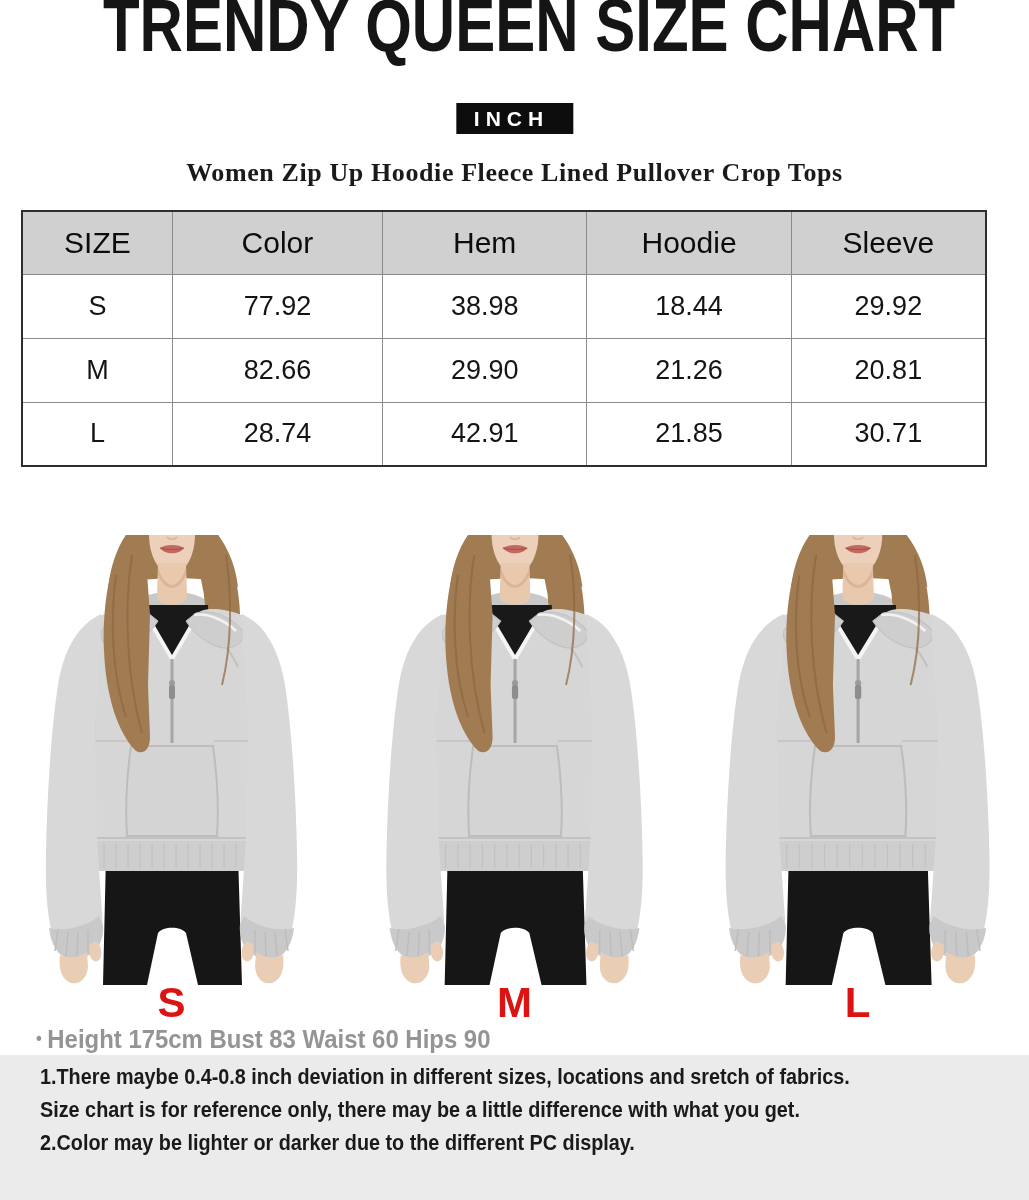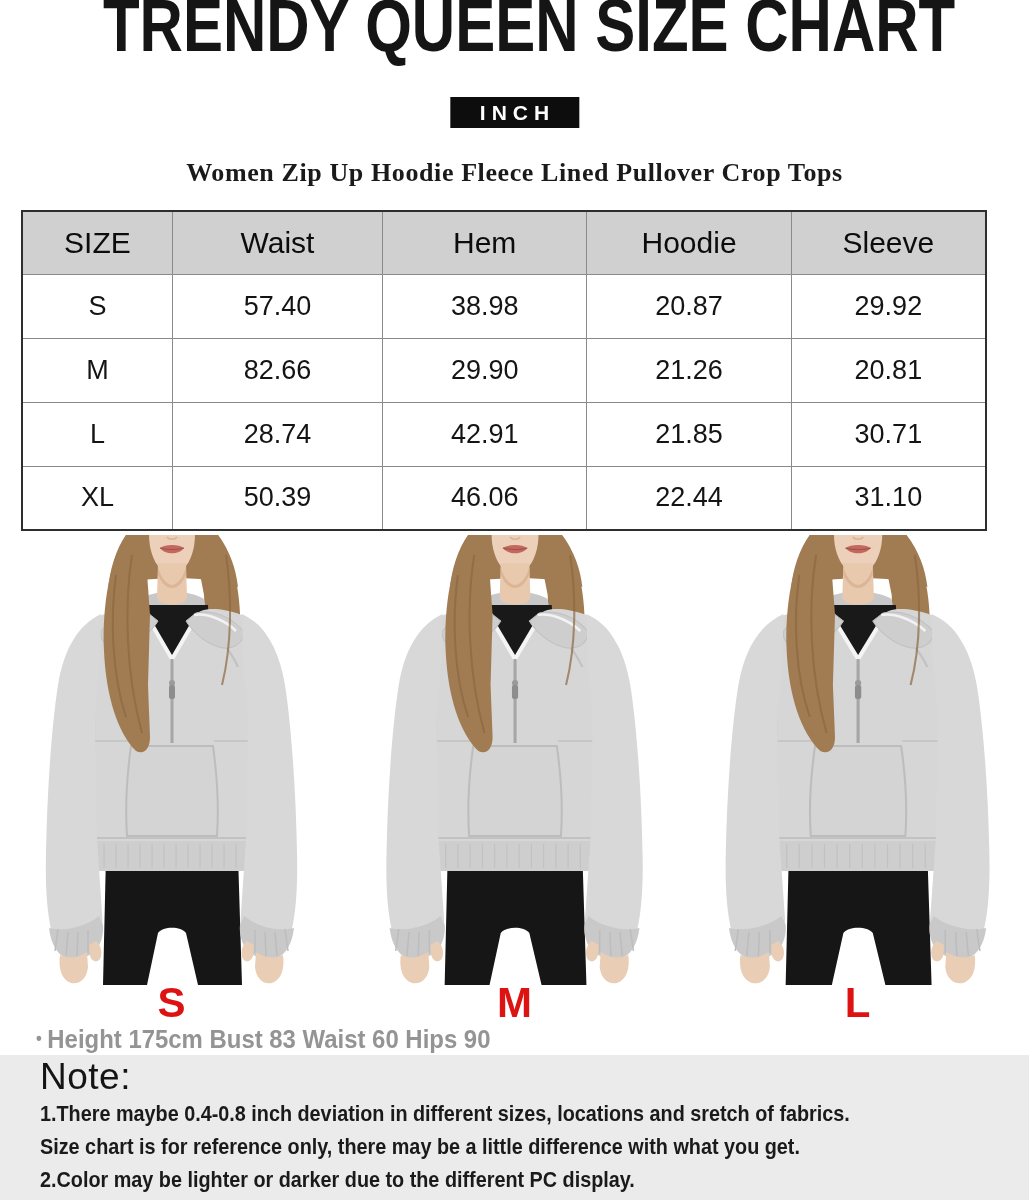--- a/index.html
+++ b/index.html
@@ -7,23 +7,23 @@
   body { width:1029px; height:1200px; position:relative; overflow:hidden;
          font-family:"Liberation Sans", sans-serif; color:#111; }
 
   
   .title { position:absolute; top:-11px; left:0; width:1029px; text-align:center;
            font-size:75px; font-weight:700; line-height:72px; color:#151515;
            transform:scaleX(0.80); transform-origin:50% 0; white-space:nowrap;
            letter-spacing:0px; }
 
   
-  .badge { position:absolute; top:97px; left:50%; transform:translateX(-50%);
+  .badge { position:absolute; top:103px; left:50%; transform:translateX(-50%);
            background:#0d0d0d; color:#fff; font-size:21px; font-weight:700;
-           letter-spacing:6px; padding:5px 24px 5px 30px; line-height:21px; }
+           letter-spacing:6px; padding:5px 24px 5px 18px; line-height:21px; }
 
   
   .subtitle { position:absolute; top:158px; left:0; width:1029px; text-align:center;
               font-family:"Liberation Serif", serif; font-weight:700;
               font-size:26px; letter-spacing:0.6px; color:#1a1a1a; }
 
   
   table.size-chart { position:absolute; top:210px; left:21px; width:966px;
                      border-collapse:collapse; table-layout:fixed;
                      border:2px solid #2e2e2e; }
@@ -75,54 +75,47 @@
   <colgroup>
     <col class="c-size">
       <col class="c-bust">
       <col class="c-hem">
       <col class="c-len">
       <col class="c-slv">
   </colgroup>
   <thead>
     <tr>
       <th>SIZE</th>
-      <th>Waist</th>
+      <th>Color</th>
       <th>Hem</th>
       <th>Hoodie</th>
       <th>Sleeve</th>
     </tr>
   </thead>
   <tbody>
     <tr>
       <td>S</td>
-      <td>57.40</td>
+      <td>77.92</td>
       <td>38.98</td>
-      <td>20.87</td>
+      <td>18.44</td>
       <td>29.92</td>
     </tr>
     <tr>
       <td>M</td>
       <td>82.66</td>
       <td>29.90</td>
       <td>21.26</td>
       <td>20.81</td>
     </tr>
     <tr>
       <td>L</td>
       <td>28.74</td>
       <td>42.91</td>
       <td>21.85</td>
       <td>30.71</td>
-    </tr>
-    <tr>
-      <td>XL</td>
-      <td>50.39</td>
-      <td>46.06</td>
-      <td>22.44</td>
-      <td>31.10</td>
     </tr>
   </tbody>
 </table>
 
 <div class="photos">
 
   <div class="photo-cell">
     <svg width="343" height="450" viewBox="0 0 343 450">
       <defs>
         <g id="arm">
@@ -199,17 +192,16 @@
   <div class="lbl">S</div>
   <div class="lbl">M</div>
   <div class="lbl">L</div>
 </div>
 
 <div class="model-info">
   <span class="bullet">•</span><span>Height 175cm Bust 83 Waist 60 Hips 90</span>
 </div>
 
 <div class="note">
-  <div class="note-heading">Note:</div>
   <div class="note-line">1.There maybe 0.4-0.8 inch deviation in different sizes, locations and sretch of fabrics.</div>
   <div class="note-line">Size chart is for reference only, there may be a little difference with what you get.</div>
   <div class="note-line">2.Color may be lighter or darker due to the different PC display.</div>
 </div>
 
 </body></html>

